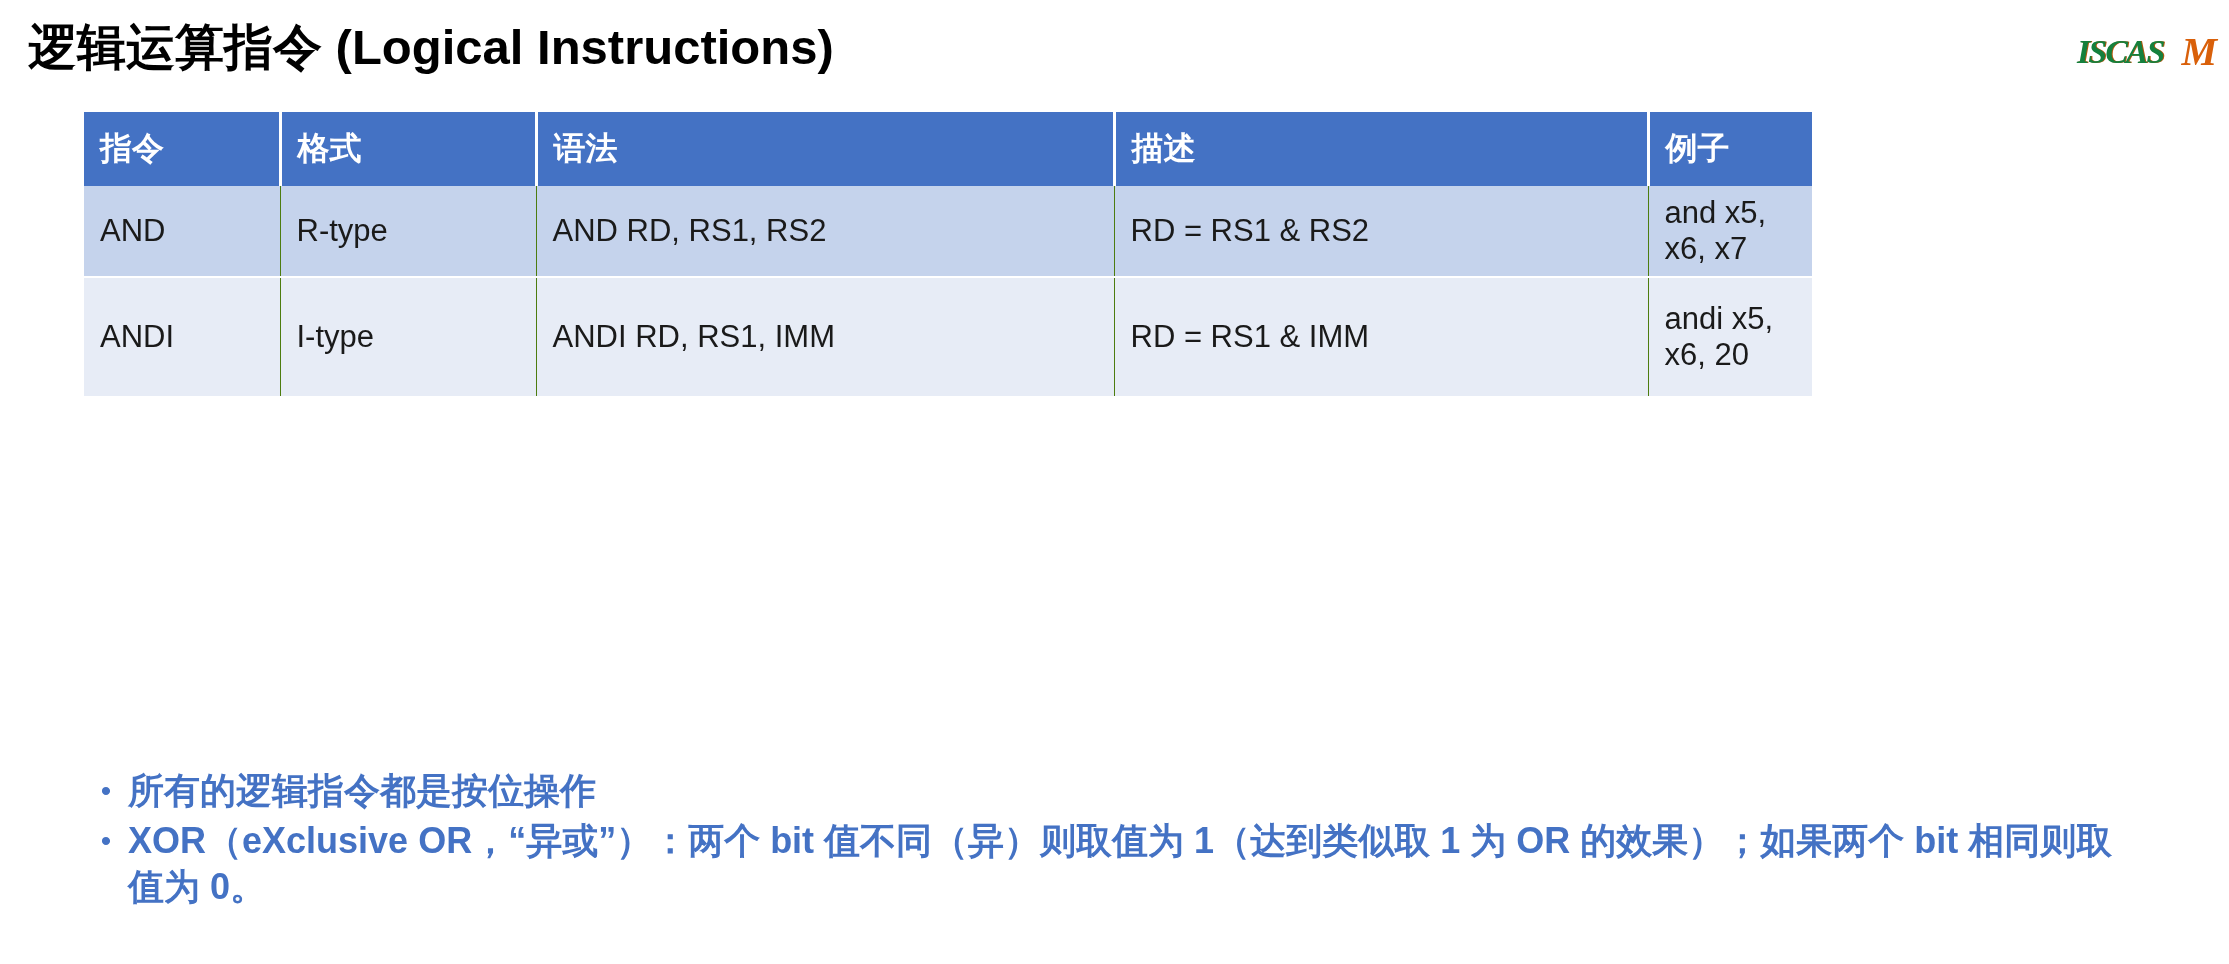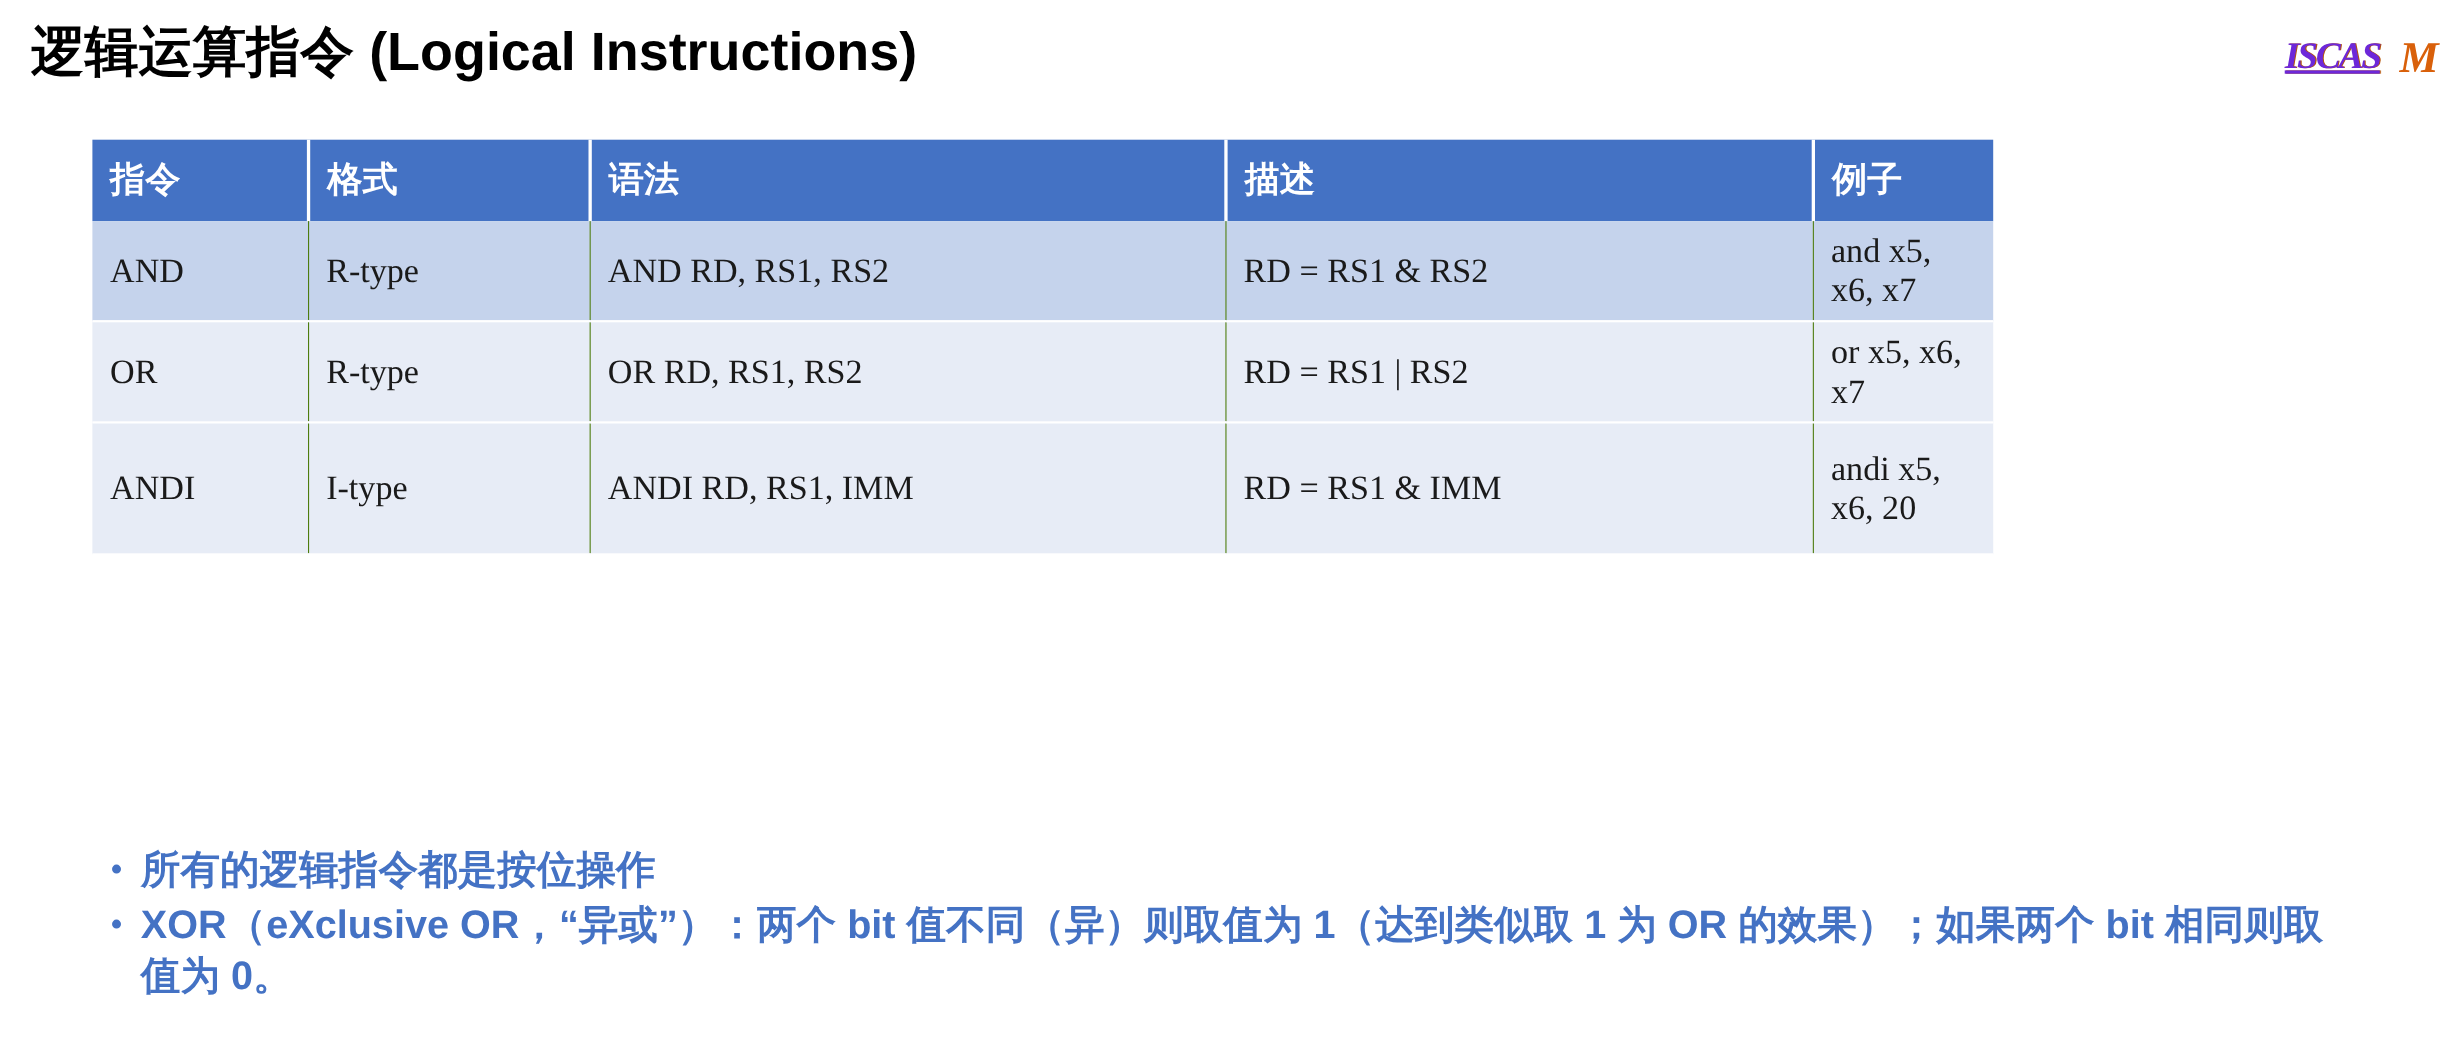--- a/index.html
+++ b/index.html
@@ -43,39 +43,37 @@
     top: 28px;
     display: flex;
     align-items: center;
     gap: 18px;
   }
   .logo-text {
     font-family: "Liberation Serif", serif;
     font-style: italic;
     font-weight: bold;
     font-size: 34px;
-    color: #6d28d9;
+    color: #15803d;
     letter-spacing: -2px;
     text-shadow: 1px 0 0 #b5550a;
-    text-decoration: underline;
   }
   .logo-mark {
     font-family: "Liberation Serif", serif;
     font-style: italic;
     font-weight: bold;
     font-size: 40px;
     color: #D9600A;
   }
   
   .table-wrap {
     position: absolute;
     left: 66px;
-    top: 127px;
+    top: 112px;
     width: 2064px;
-    font-family: Liberation Serif, serif;
   }
   table.instr {
     border-collapse: collapse;
     width: 1728px;
     table-layout: fixed;
   }
   table.instr th {
     background: #4472C4;
     color: #ffffff;
     font-size: 32px;
@@ -170,27 +168,20 @@
         </tr>
       </thead>
       <tbody>
         <tr class="r-odd h-normal">
           <td>AND</td>
           <td>R-type</td>
           <td>AND RD, RS1, RS2</td>
           <td>RD = RS1 &amp; RS2</td>
           <td>and x5, x6, x7</td>
         </tr>
-        <tr class="r-even h-normal">
-          <td>OR</td>
-          <td>R-type</td>
-          <td>OR RD, RS1, RS2</td>
-          <td>RD = RS1 | RS2</td>
-          <td>or x5, x6, x7</td>
-        </tr>
         <tr class="r-even h-tall">
           <td>ANDI</td>
           <td>I-type</td>
           <td>ANDI RD, RS1, IMM</td>
           <td>RD = RS1 &amp; IMM</td>
           <td>andi x5, x6, 20</td>
         </tr>
       </tbody>
     </table>
   </div>

